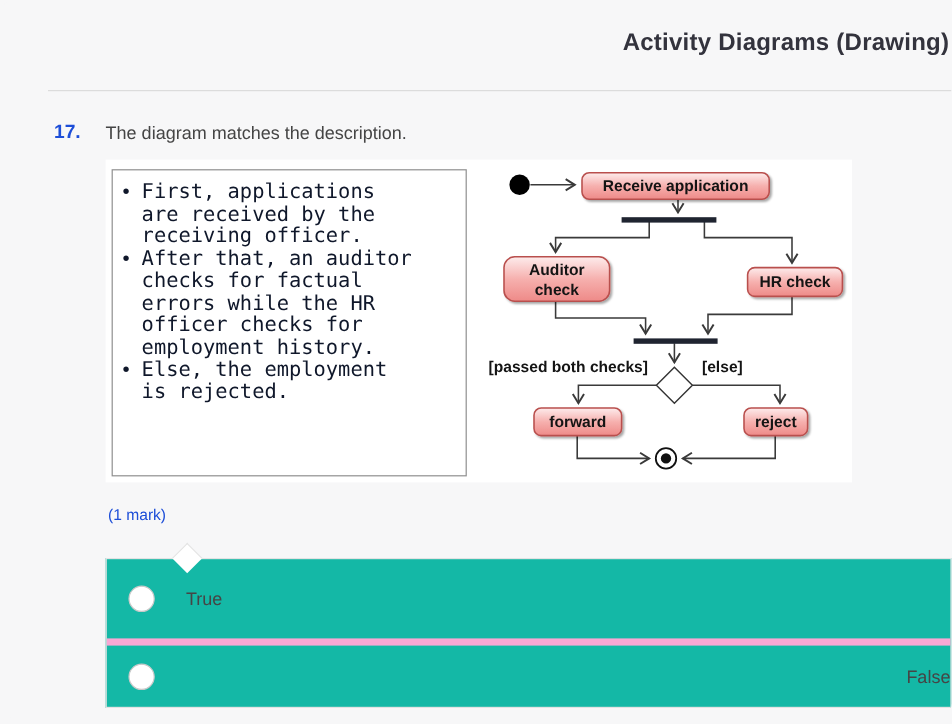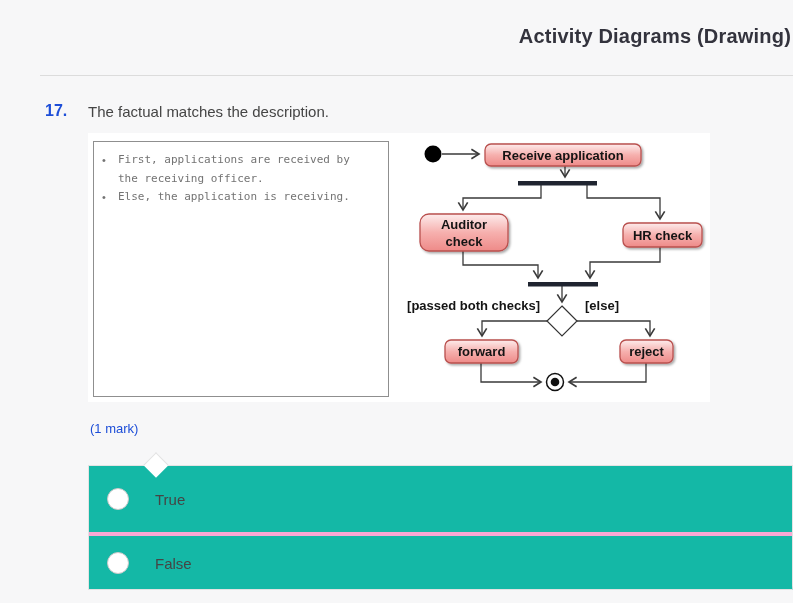--- a/index.html
+++ b/index.html
@@ -15,62 +15,65 @@
   .q-number { position:absolute; left:45px; top:102px; font-size:16px; font-weight:bold; color:#1d4ed8; }
   .q-text   { position:absolute; left:88px; top:103px; font-size:15px; color:#454545; }
 
   
   .canvas { position:absolute; left:88px; top:133px; width:622px; height:269px; background:#ffffff; }
 
   .desc-box { position:absolute; left:5px; top:8px; width:296px; height:256px; border:1px solid #8f8f8f; background:#fff;
               padding:9px 0 0 8px; }
   .desc-box ul { list-style:none; }
   .desc-box li { display:grid; grid-template-columns:16px 234px; font-family:"DejaVu Sans Mono", monospace;
-                 font-size:11px; line-height:18.5px; color:#737373; }
+                 font-size:17px; line-height:18.5px; color:#0f172a; }
   .desc-box li::before { content:"•"; font-family:"Liberation Sans", sans-serif; }
 
   .diagram-svg { position:absolute; left:0; top:0; }
   .node-label { font-family:"Liberation Sans", sans-serif; font-size:13px; font-weight:bold; fill:#141414; text-anchor:middle; }
   .guard-label { font-family:"Liberation Sans", sans-serif; font-size:13px; font-weight:bold; fill:#141414; }
   .edge { fill:none; stroke:#3a3a3a; stroke-width:1.3; }
   .action { fill:url(#boxGrad); stroke:#b9504e; stroke-width:1.3; filter:url(#softShadow); }
   .syncbar { fill:#1f2430; }
 
   .marks-label { position:absolute; left:90px; top:421px; font-size:13px; color:#1d4ed8; }
 
   
   .answer-panel { position:absolute; left:88px; top:465px; width:705px; height:125px; background:#14b8a6;
                   border:1px solid #e3e3e3; }
   .panel-caret { position:absolute; left:147px; top:456px; width:18px; height:18px; background:#ffffff;
                  transform:rotate(45deg); border-left:1px solid #e3e3e3; border-top:1px solid #e3e3e3; z-index:2; }
   .option-row { display:flex; align-items:center; height:66px; cursor:pointer; }
-  .option-row + .option-row { height:58px; border-top:4px solid #f9a8d4; }
+  .option-row + .option-row { height:58px; border-top:6px solid #f9a8d4;justify-content:space-between; }
   .radio { width:22px; height:22px; border:1px solid #c9c9c9; border-radius:50%; background:#fff; margin-left:18px; flex:0 0 auto; }
   .option-label { margin-left:26px; font-size:15px; color:#454545; }
 </style>
 </head>
 <body>
 
 <div id="page">
 
   <div class="page-title">Activity Diagrams (Drawing)</div>
   <div class="header-rule"></div>
 
   <div class="q-number">17.</div>
-  <div class="q-text">The factual matches the description.</div>
+  <div class="q-text">The diagram matches the description.</div>
 
   <div class="canvas">
 
     <div class="desc-box">
       <ul>
         <li>
             <span>First, applications are received by the receiving officer.</span>
           </li>
         <li>
-            <span>Else, the application is receiving.</span>
+            <span>After that, an auditor checks for factual errors while the HR officer checks for employment history.</span>
+          </li>
+        <li>
+            <span>Else, the employment is rejected.</span>
           </li>
       </ul>
     </div>
 
     <svg class="diagram-svg" width="622" height="269" viewBox="0 0 622 269">
       <defs>
         <linearGradient id="boxGrad" x1="0" y1="0" x2="0" y2="1">
           <stop offset="0%" stop-color="#fdecec"></stop>
           <stop offset="50%" stop-color="#f6b0ae"></stop>
           <stop offset="100%" stop-color="#ee8a88"></stop>

